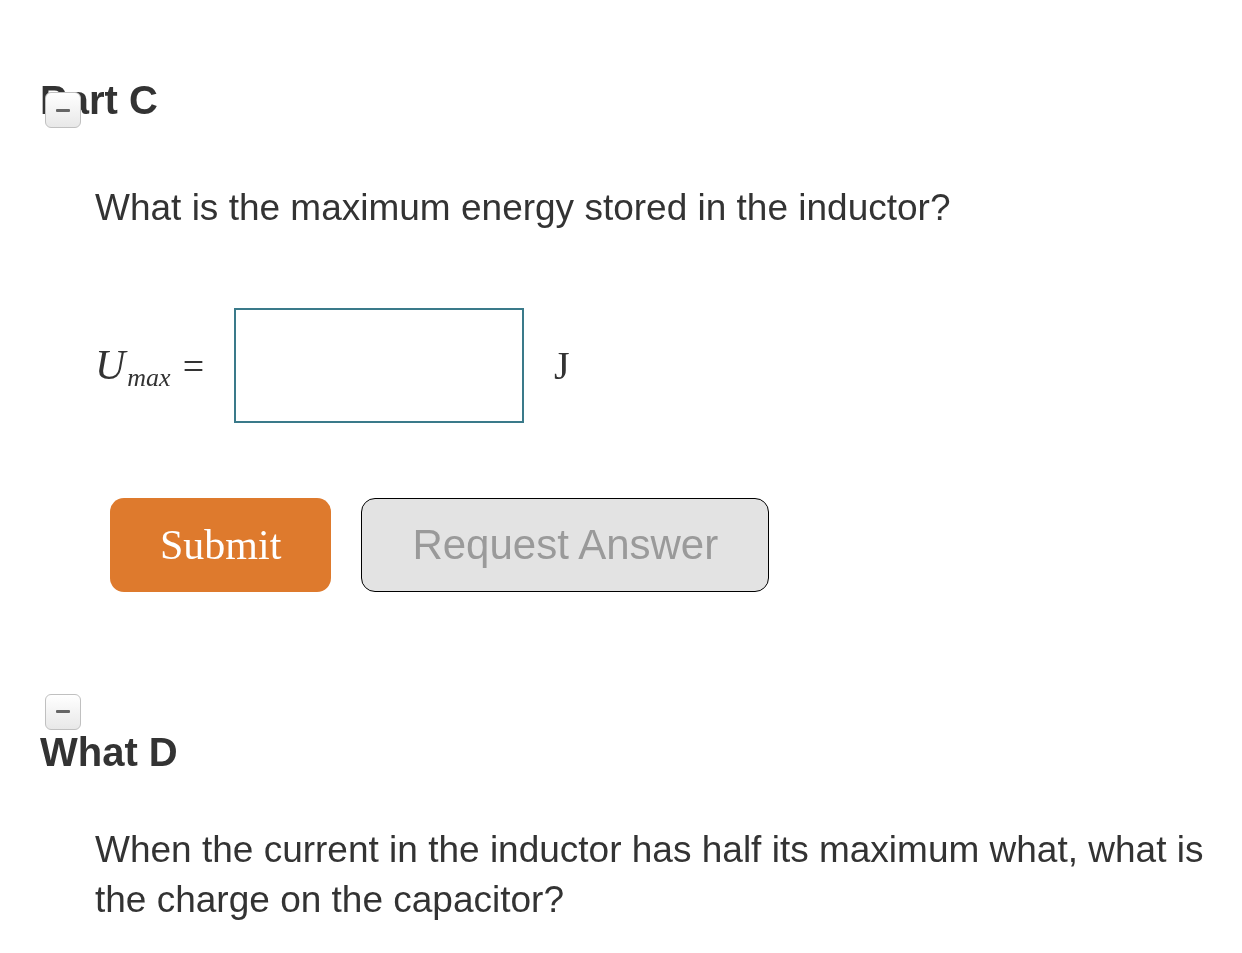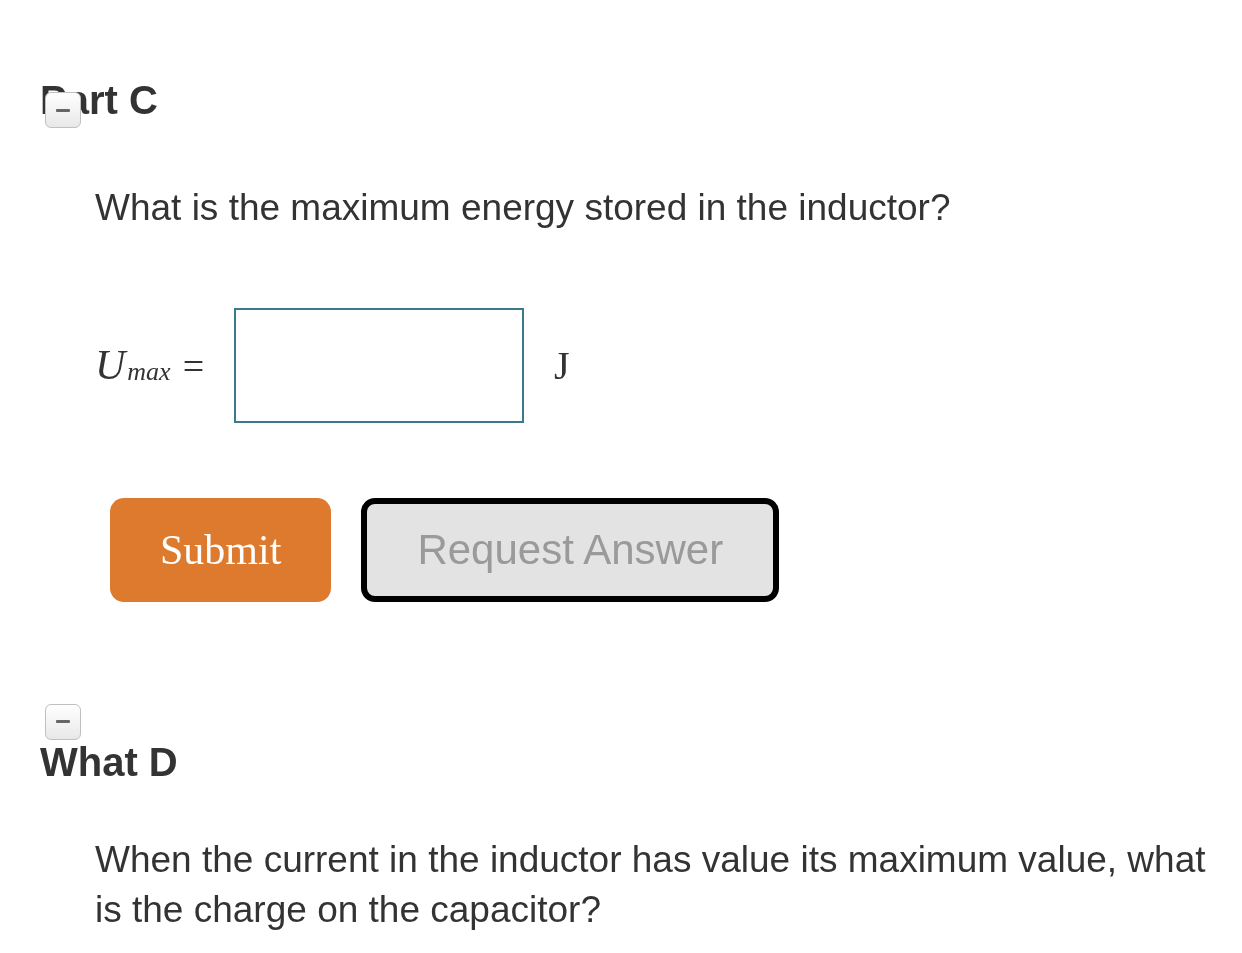--- a/index.html
+++ b/index.html
@@ -73,21 +73,21 @@
       align-items: baseline;
     }
     .var-main {
       font-size: 42px;
     }
     .var-sub {
       font-size: 26px;
       font-style: italic;
       margin-left: 2px;
       position: relative;
-      top: 1px;
+      top: 7px;
     }
     .equals {
       font-family: 'Times New Roman', Times, serif;
       font-size: 38px;
       font-style: normal;
       margin-left: 12px;
     }
     .answer-input {
       width: 290px;
       height: 115px;
@@ -115,21 +115,21 @@
       border: none;
       border-radius: 14px;
       padding: 22px 50px;
       cursor: pointer;
       font-family: Liberation Serif, serif;
     }
     .btn-request {
       background: #e3e3e3;
       color: #9a9a9a;
       font-size: 42px;
-      border: 6px solid #000000;
+      border: 1px solid #000000;
       border-radius: 14px;
       padding: 22px 50px;
       cursor: pointer;
       font-family: Arial, Helvetica, sans-serif;
     }
     #part-c {
       padding-top: 50px;
     }
     #part-c .collapse-toggle {
       top: 42px;
@@ -170,16 +170,16 @@
 </div>
 
 <div class="part-section" id="part-d">
   <div class="part-header">
     <div class="collapse-toggle">
       <span class="minus"></span>
     </div>
     <div class="part-title">What D</div>
   </div>
   <div class="part-body">
-    <div class="question-text">When the current in the inductor has value its maximum value, what is the charge on the capacitor?</div>
+    <div class="question-text">When the current in the inductor has half its maximum what, what is the charge on the capacitor?</div>
 
   </div>
 </div>
 
 </body></html>

